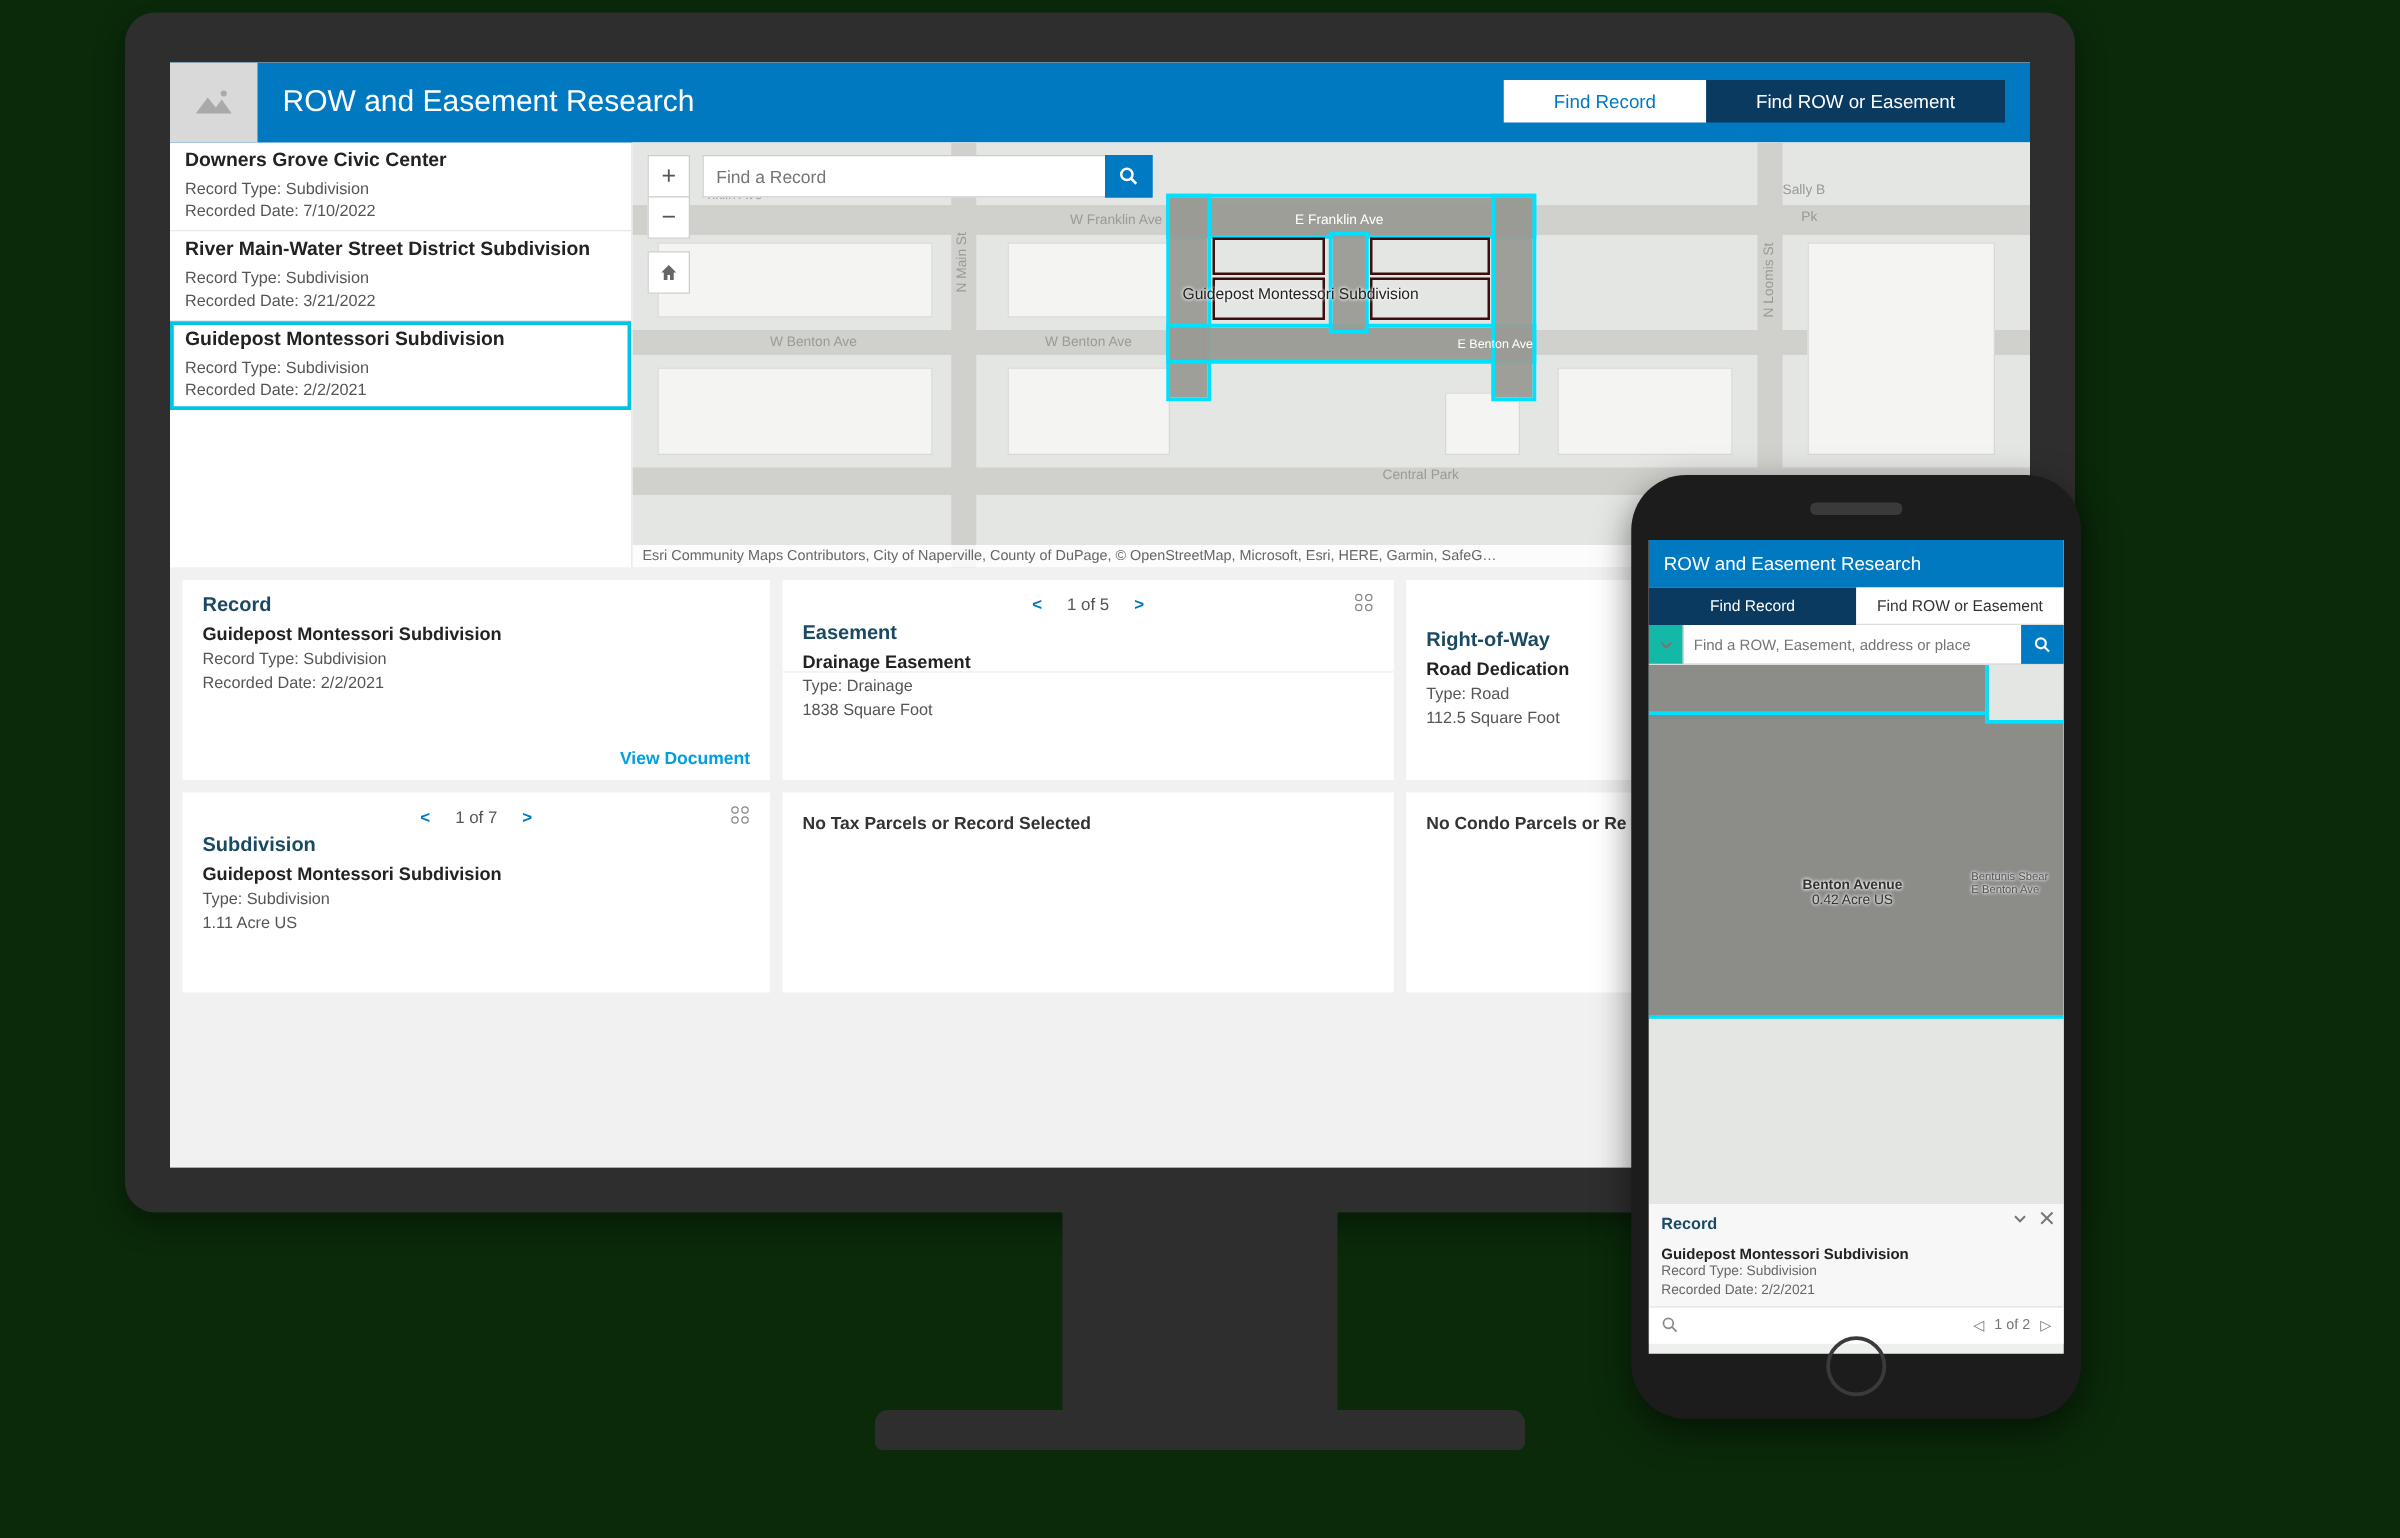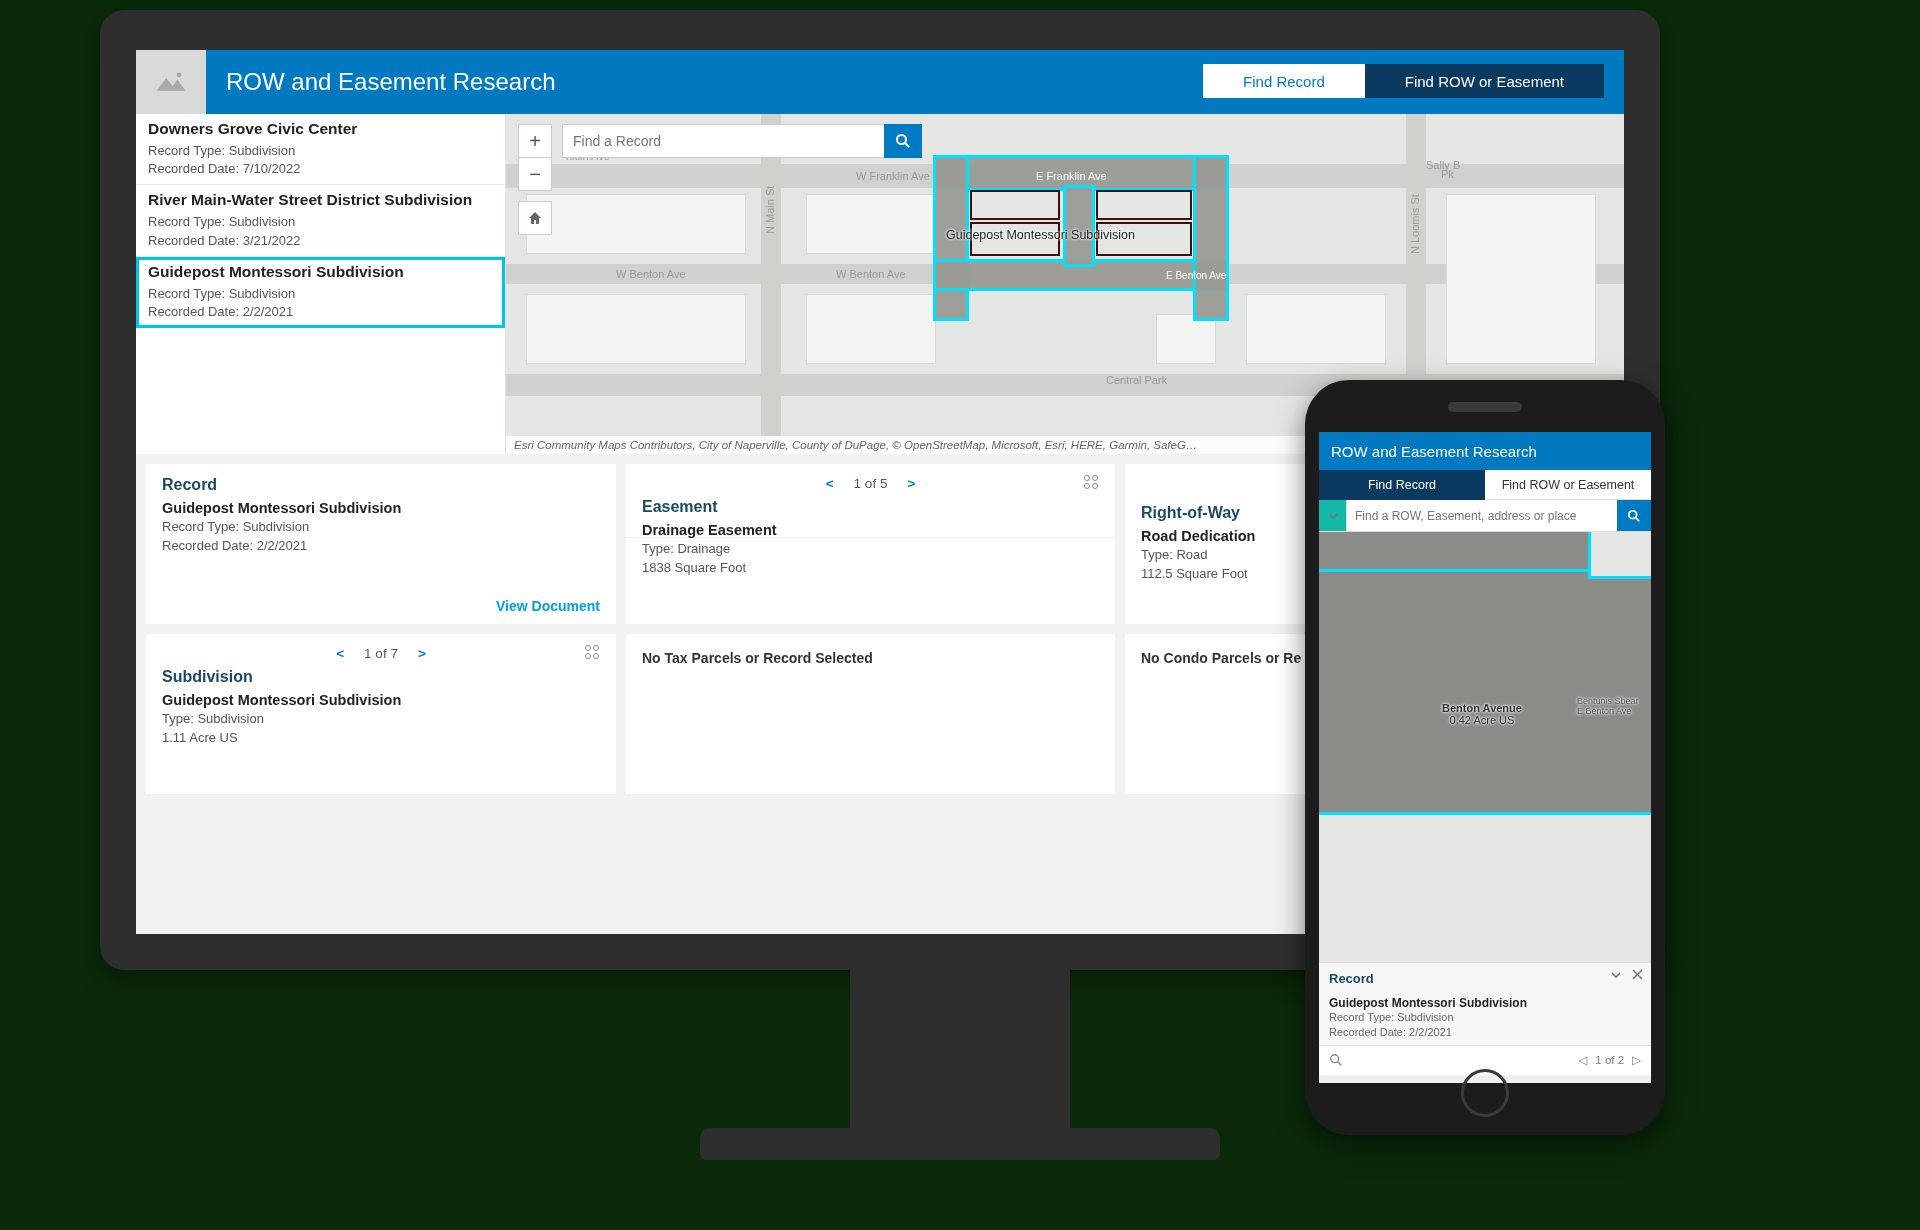--- a/index.html
+++ b/index.html
@@ -135,21 +135,21 @@
   }
   .dark-outline { position: absolute; border: 2px solid #3d0e0e; background: transparent; }
   .map-feature-label {
     position: absolute; font-size: 12.5px; color: #222; font-weight: 500;
     text-shadow: 0 0 3px #fff, 0 0 3px #fff;
   }
   .map-attrib {
     position: absolute; left: 0; right: 0; bottom: 0;
     background: rgba(255,255,255,.85);
     font-size: 11.5px; color: #666; padding: 3px 8px;
-    white-space: nowrap; overflow: hidden; font-style: italic;
+    white-space: nowrap; overflow: hidden;
   }
 
   
   .detail-grid {
     flex: 1; padding: 10px 10px 0 10px;
     display: grid;
     grid-template-columns: 470px 1fr 1fr;
     grid-template-rows: 160px 160px;
     gap: 10px;
     background: #f1f1f1;
@@ -312,21 +312,21 @@
 
               <div class="road-label" style="left:60px; top:36px;">nklin Ave</div>
               <div class="road-label" style="left:350px; top:56px;">W Franklin Ave</div>
               <div class="road-label" style="left:530px; top:56px; color:#fff;">E Franklin Ave</div>
               <div class="road-label" style="left:110px; top:154px;">W Benton Ave</div>
               <div class="road-label" style="left:330px; top:154px;">W Benton Ave</div>
               <div class="road-label" style="left:660px; top:156px; color:#fff; font-size:10px;">E Benton Ave</div>
               <div class="road-label" style="left:258px; top:120px; transform:rotate(-90deg); transform-origin:left top;">N Main St</div>
               <div class="road-label" style="left:903px; top:140px; transform:rotate(-90deg); transform-origin:left top;">N Loomis St</div>
               <div class="road-label" style="left:600px; top:260px;">Central Park</div>
-              <div class="road-label" style="left:920px; top:45px;text-align:right;">Sally B</div>
+              <div class="road-label" style="left:920px; top:32px;text-align:right;">Sally B</div>
               <div class="road-label" style="left:935px; top:54px;">Pk</div>
 
               <div class="map-toolbar">
                 <div class="map-btn">+</div>
                 <div class="map-btn">−</div>
                 <div class="map-btn home">
                   <svg width="16" height="16" viewBox="0 0 16 16">
                       <path d="M8 2 2 8h2v6h3V10h2v4h3V8h2z" fill="#666"></path>
                     </svg>
                 </div>

